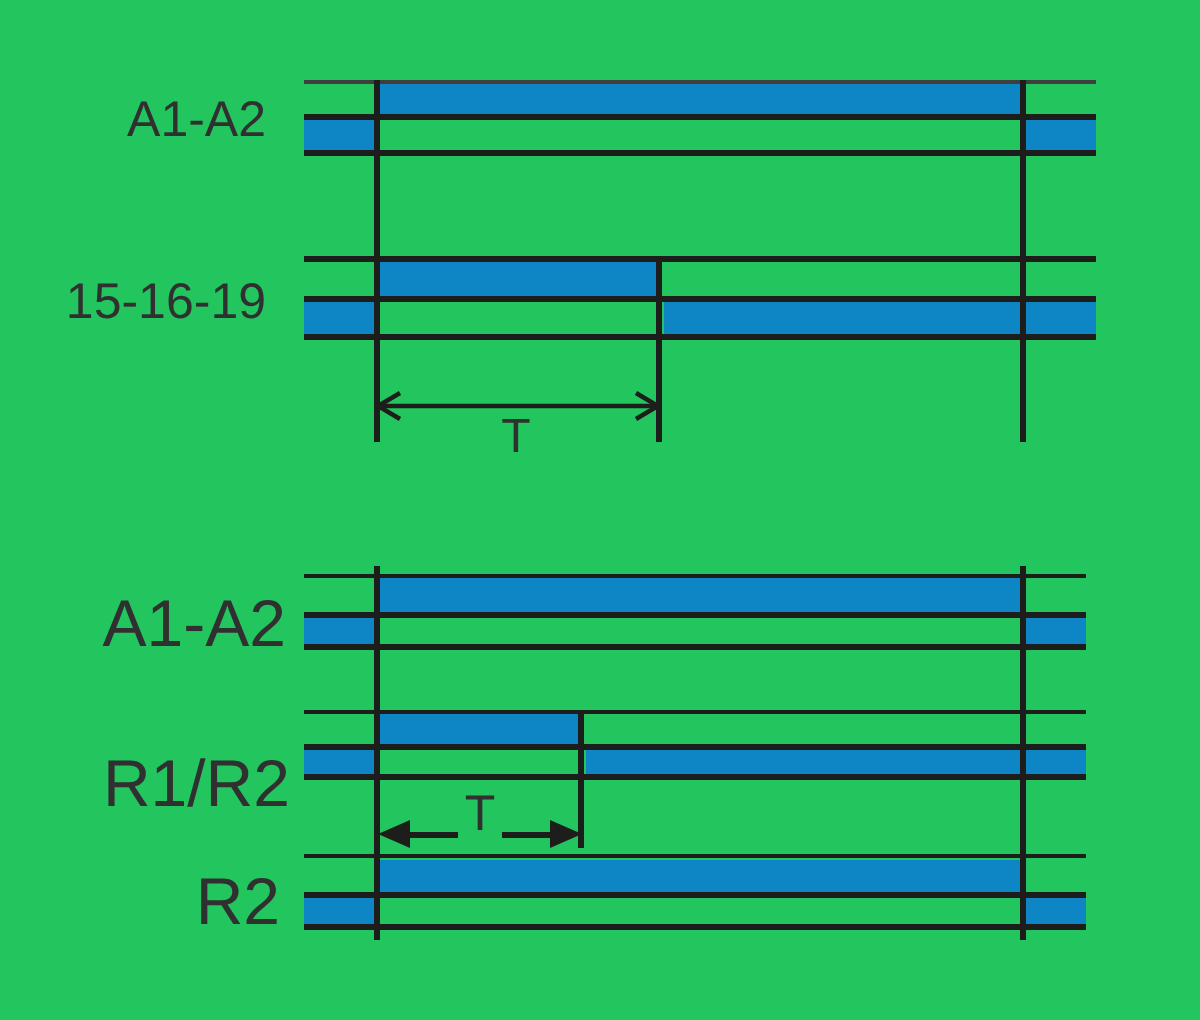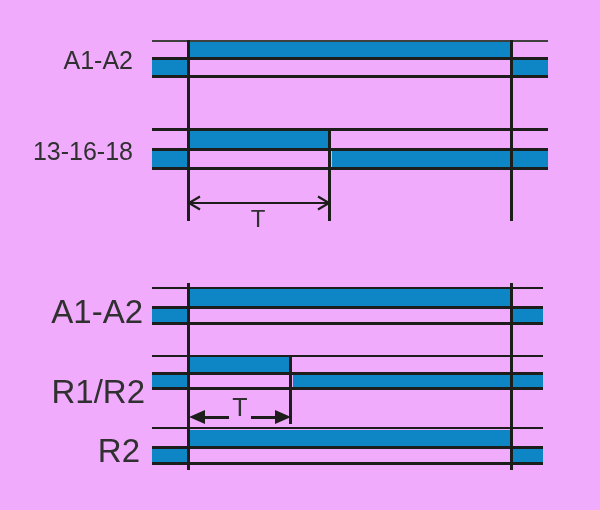--- a/index.html
+++ b/index.html
@@ -1,20 +1,20 @@
 <!DOCTYPE html>
 <html style="--signal-blue: #0e86c6; --line-black: #1d1d1b; --label-color: #303030;"><head>
 <meta charset="utf-8">
 <style>
   html, body { margin: 0; padding: 0; background: #ffffff; }
   .canvas {
     position: relative;
     width: 600px;
     height: 510px;
-    background: #f0abfc;
+    background: #22c55e;
     font-family: "Liberation Sans", sans-serif;
     overflow: hidden;
   }
   .hl { position: absolute; background: var(--line-black, #1d1d1b); }
   .hl.thin { background: #3f3f3f; }
   .vl { position: absolute; width: 3px; background: var(--line-black, #1d1d1b); }
   .bar { position: absolute; background: var(--signal-blue, #0e86c6); }
   .lbl {
     position: absolute;
     color: var(--label-color, #303030);
@@ -36,21 +36,21 @@
   .tri.right { border-top: 7px solid transparent; border-bottom: 7px solid transparent; border-left: 16px solid var(--line-black, #1d1d1b); }
 </style>
 </head>
 <body>
 
 <div class="canvas">
 
   <div>
 
     <div class="lbl sm" style="left:28px; top:47px; width:105px;">A1-A2</div>
-    <div class="lbl sm" style="left:18px; top:138px; width:115px;">13-16-18</div>
+    <div class="lbl sm" style="left:18px; top:138px; width:115px;">15-16-19</div>
 
     <div class="hl thin" style="left:152px; top:40px; width:396px; height:2px;"></div>
     <div class="hl" style="left:152px; top:57px; width:396px; height:3px;"></div>
     <div class="hl" style="left:152px; top:75px; width:396px; height:3px;"></div>
 
     <div class="bar" style="left:190px; top:42px; width:320px; height:15px;"></div>
     <div class="bar" style="left:152px; top:60px; width:35px; height:15px;"></div>
     <div class="bar" style="left:513px; top:60px; width:35px; height:15px;"></div>
 
     <div class="hl" style="left:152px; top:128px; width:396px; height:3px;"></div>

